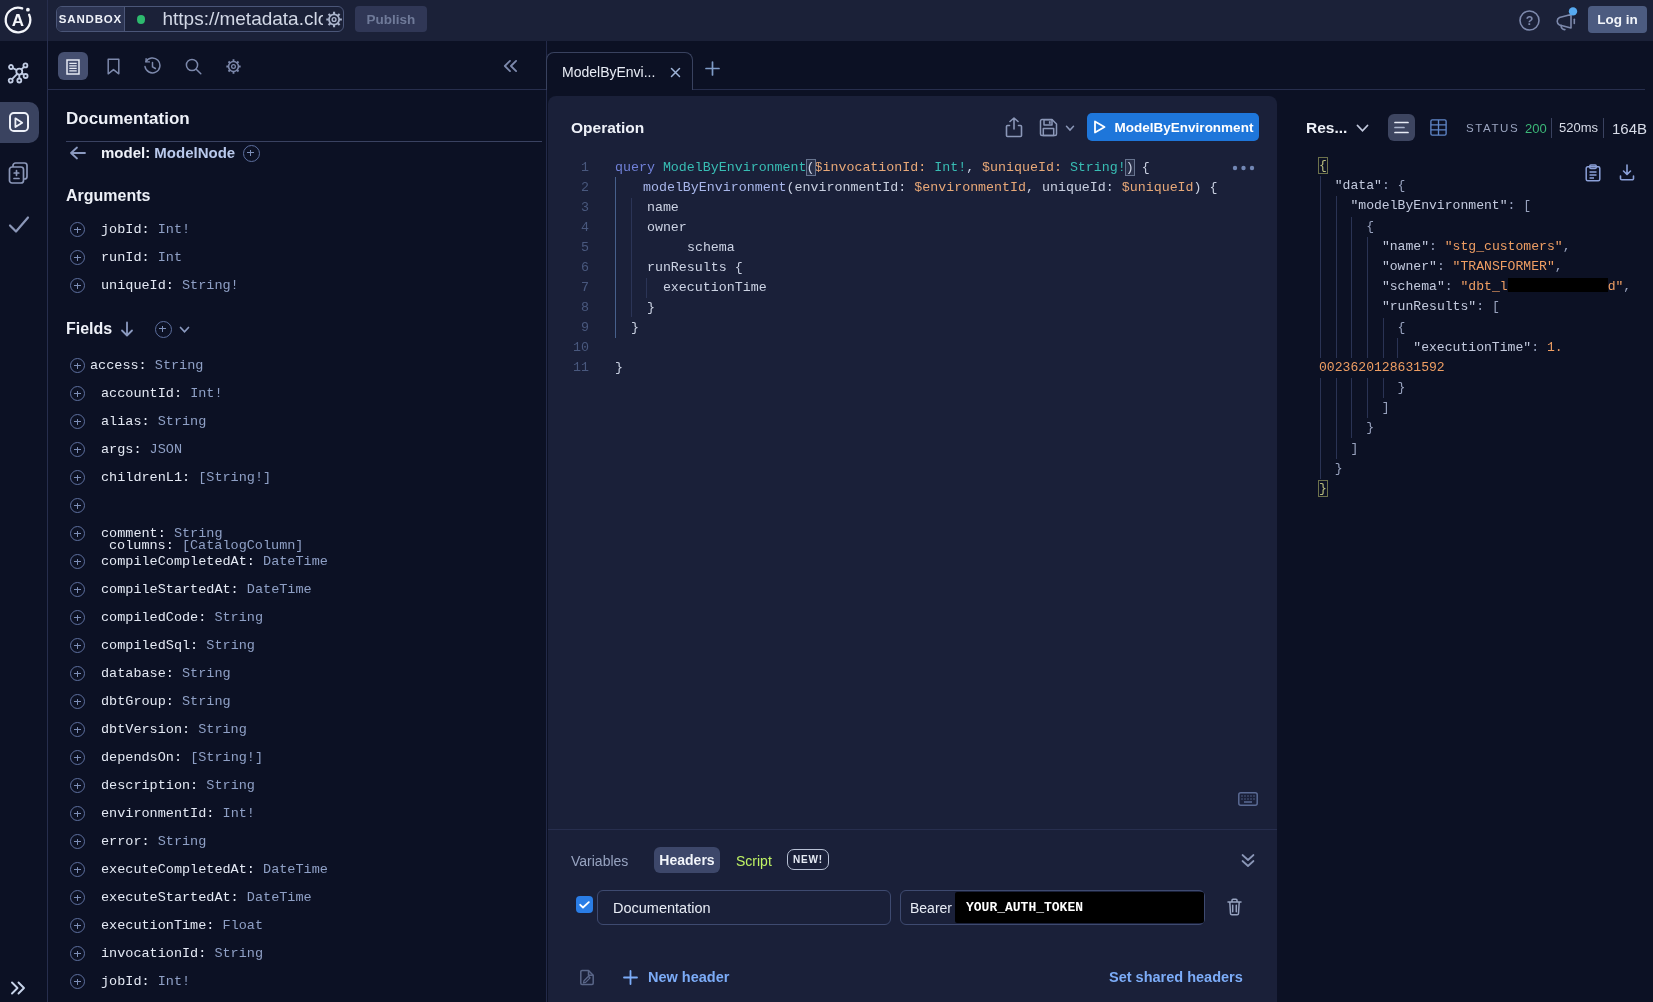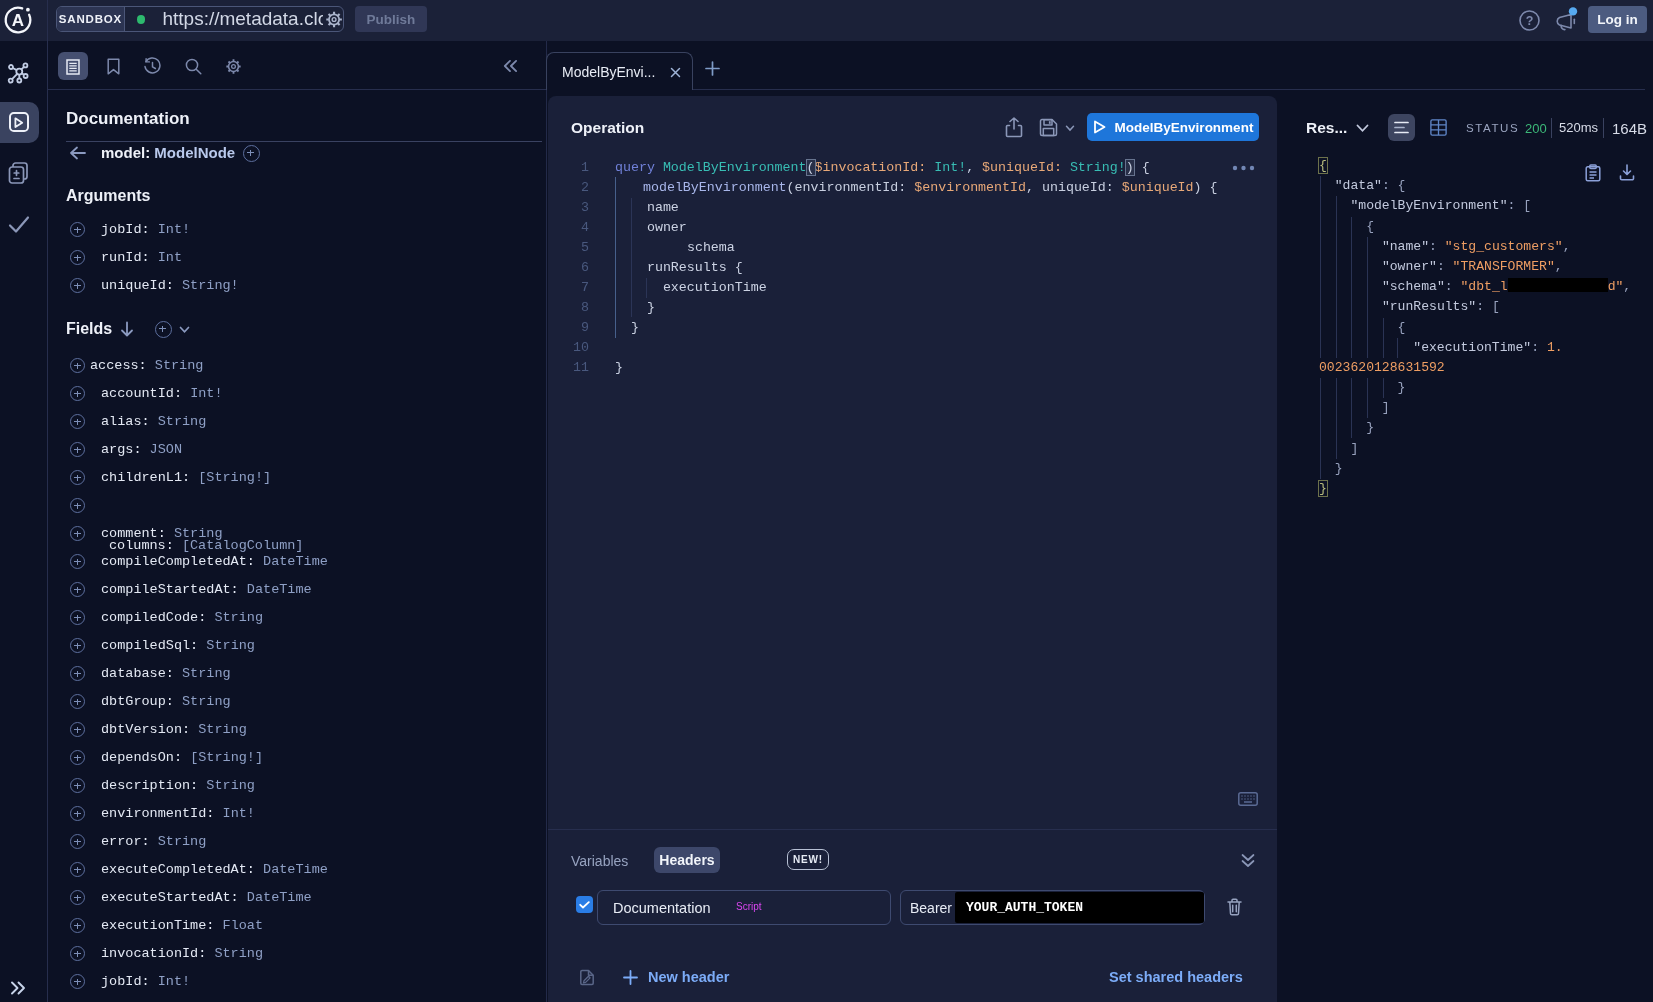--- a/index.html
+++ b/index.html
@@ -278,21 +278,21 @@
       </g>
     </svg>
   <svg class="abs" style="left:1238px; top:792px;" width="20" height="14" viewBox="0 0 20 14" fill="none" stroke="#5a6a94" stroke-width="1.5">
     <rect x="0.8" y="0.8" width="18.4" height="12.4" rx="2"></rect>
     <path d="M3.5 4 h1M6.5 4 h1M9.5 4 h1M12.5 4 h1M15.5 4 h1M3.5 7 h1M6.5 7 h1M9.5 7 h1M12.5 7 h1M15.5 7 h1M6 10 h8" stroke-width="1.3"></path>
   </svg>
 
   <div id="bdiv" class="abs"></div>
   <div class="abs" style="left:571px; top:853px; color:#97a3c0; font-size:14px;">Variables</div>
   <div class="abs" style="left:654px; top:847px; width:66px; height:26px; background:#3d476a; border-radius:6px; color:#f2f5fa; font-size:14px; font-weight:bold; display:flex; align-items:center; justify-content:center;">Headers</div>
-  <div class="abs" style="left:736px; top:853px; color:#d946ef; font-size:10px;margin-top:48px;">Script</div>
+  <div class="abs" style="left:736px; top:853px; color:#bef264; font-size:14px;">Script</div>
   <div class="abs" style="left:787px; top:849px; width:42px; height:21px; border:1.5px solid #b7c0d4; border-radius:7px; color:#e6ebf4; font-size:10px; font-weight:bold; letter-spacing:0.8px; display:flex; align-items:center; justify-content:center;">NEW!</div>
   <svg class="abs" style="left:1241px; top:853px;" width="14" height="15" viewBox="0 0 14 15" fill="none" stroke="#8b97b8" stroke-width="1.7" stroke-linecap="round" stroke-linejoin="round">
     <path d="M1.5 2 L7 7 L12.5 2M1.5 8 L7 13 L12.5 8"></path>
   </svg>
   <div class="abs" style="left:576px; top:896px; width:17px; height:17px; background:#2a7de6; border-radius:4px;">
     <svg style="position:absolute; left:3px; top:4.5px;" width="11" height="8" viewBox="0 0 11 8" fill="none" stroke="#fff" stroke-width="1.8" stroke-linecap="round" stroke-linejoin="round">
         <path d="M1.2 3.8 L4 6.5 L9.8 1.2"></path>
       </svg>
   </div>
   <div class="input" style="left:597px; width:294px; padding-left:15px;">Documentation</div>

